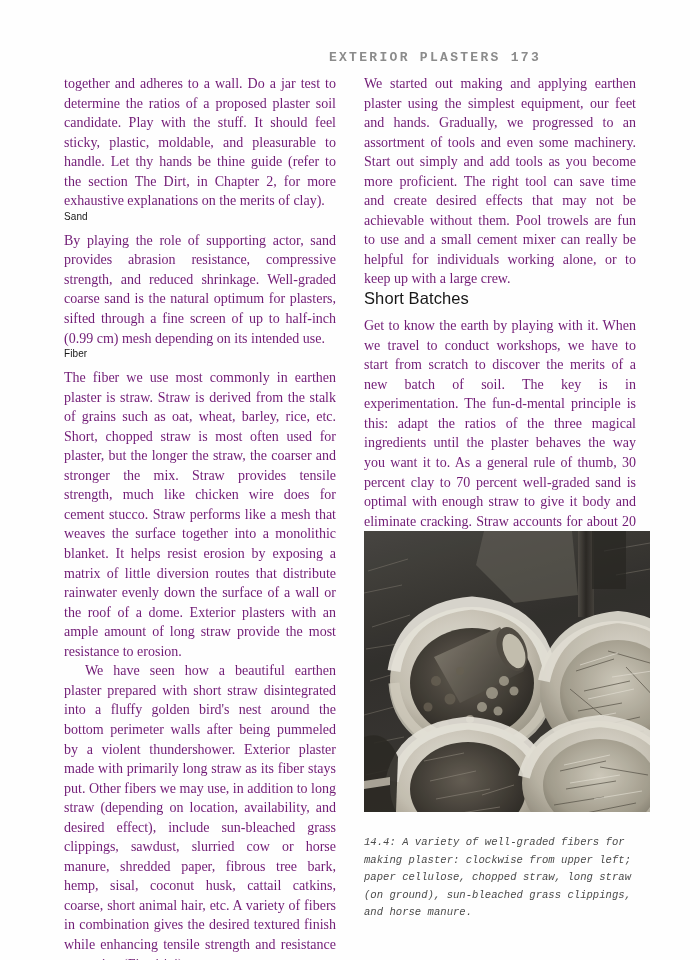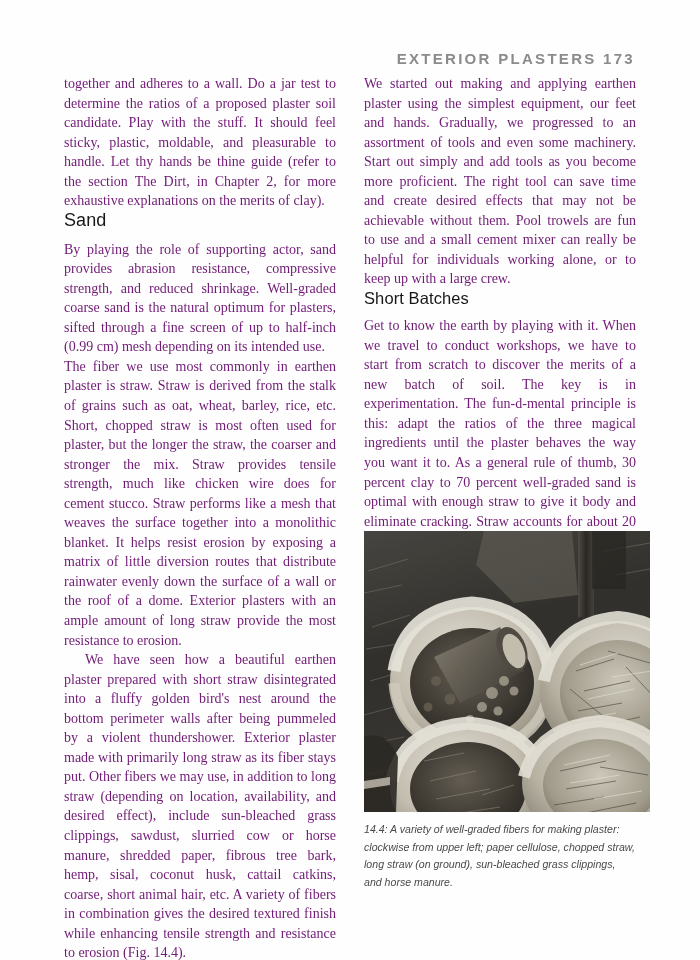--- a/index.html
+++ b/index.html
@@ -21,23 +21,23 @@
     inset: 0;
     background: #fefefe;
   }
 
   
   .running-head {
     position: absolute;
     top: 50px;
     right: 65px;
     width: 400px;
-    text-align: right;
-    font-family: Liberation Sans, sans-serif;
-    font-size: 15px;
+    text-align: center;
+    font-family: Liberation Mono, monospace;
+    font-size: 13px;
     letter-spacing: 2.3px;
     color: #8b8b8b;
     font-weight: 600;
     white-space: nowrap;
   }
 
   
   .columns {
     position: absolute;
     top: 74px;
@@ -49,21 +49,21 @@
     position: absolute;
     top: 0;
     width: 272px;
   }
   .col-left  { left: 0; }
   .col-right { left: 300px; }
 
   h2.section-title {
     font-family: "Liberation Sans", sans-serif;
     font-weight: 400;
-    font-size: 18px;
+    font-size: 10px;
     color: #171717;
     margin: 0 0 9px 0;
     letter-spacing: 0.1px;
     line-height: 1.1;
   }
   h2.big {
     font-size: 16.5px;
   }
   .spaced-before { margin-top: 19px; }
   .spaced-before-lg { margin-top: 22px; }
@@ -91,22 +91,22 @@
     width: 286px;
     height: 281px;
     display: block;
     background: #3a3a3a;
     position: relative;
     overflow: hidden;
   }
   .photo svg { display: block; width: 100%; height: 100%; }
 
   .caption {
-    margin-top: 9px;
-    font-family: Liberation Sans, sans-serif;
+    margin-top: 22px;
+    font-family: Liberation Mono, monospace;
     font-style: italic;
     font-size: 10.6px;
     line-height: 17.6px;
     color: #4a4a4a;
     width: 272px;
   }
 </style>
 </head>
 <body>
 
@@ -117,20 +117,21 @@
   <div class="columns">
 
     <div class="col col-left">
 
       <p class="body">together and adheres to a wall. Do a jar test to determine the ratios of a proposed plaster soil candidate. Play with the stuff. It should feel sticky, plastic, moldable, and pleasurable to handle. Let thy hands be thine guide (refer to the section The Dirt, in Chapter 2, for more exhaustive explanations on the merits of clay).</p>
 
       <h2 class="section-title spaced-before">Sand</h2>
 
       <p class="body">By playing the role of supporting actor, sand provides abrasion resistance, compressive strength, and reduced shrinkage. Well-graded coarse sand is the natural optimum for plasters, sifted through a fine screen of up to half-inch (0.99 cm) mesh depending on its intended use.</p>
 
+      <h2 class="section-title spaced-before">Fiber</h2>
 
       <p class="body">The fiber we use most commonly in earthen plaster is straw. Straw is derived from the stalk of grains such as oat, wheat, barley, rice, etc. Short, chopped straw is most often used for plaster, but the longer the straw, the coarser and stronger the mix. Straw provides tensile strength, much like chicken wire does for cement stucco.  Straw performs like a mesh that weaves the surface together into a monolithic blanket. It helps resist erosion by exposing a matrix of little diversion routes that distribute rainwater evenly down the surface of a wall or the roof of a dome. Exterior plasters with an ample amount of long straw provide the most resistance to erosion.</p>
 
       <p class="body indent">We have seen how a beautiful earthen plaster prepared with short straw disintegrated into a fluffy golden bird's nest around the bottom perimeter walls after being pummeled by a violent thundershower. Exterior plaster made with primarily long straw as its fiber stays put. Other fibers we may use, in addition to long straw (depending on location, availability, and desired effect), include sun-bleached grass clippings, sawdust, slurried cow or horse manure, shredded paper, fibrous tree bark, hemp, sisal, coconut husk, cattail catkins, coarse, short animal hair, etc.  A variety of fibers in combination gives the desired textured finish while enhancing tensile strength and resistance to erosion (Fig. 14.4).</p>
     </div>
 
     <div class="col col-right">
 
 
       <p class="body">We started out making and applying earthen plaster using the simplest equipment, our feet and hands. Gradually, we progressed to an assortment of tools and even some machinery. Start out simply and add tools as you become more proficient.  The right tool can save time and create desired effects that may not be achievable without them.  Pool trowels are fun to use and a small cement mixer can really be helpful for individuals working alone, or to keep up with a large crew.</p>

